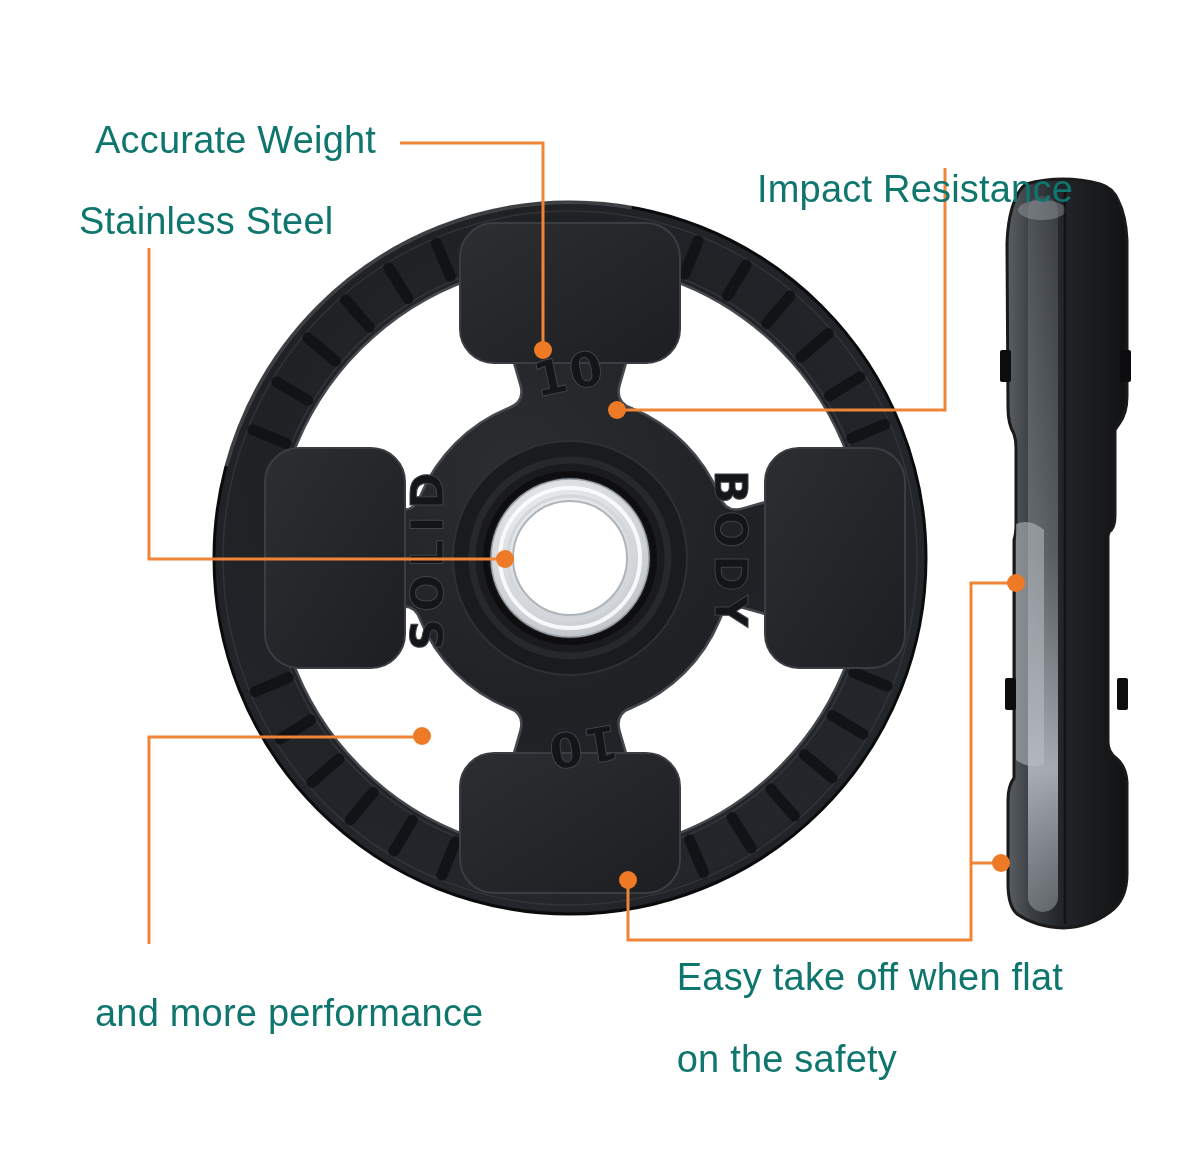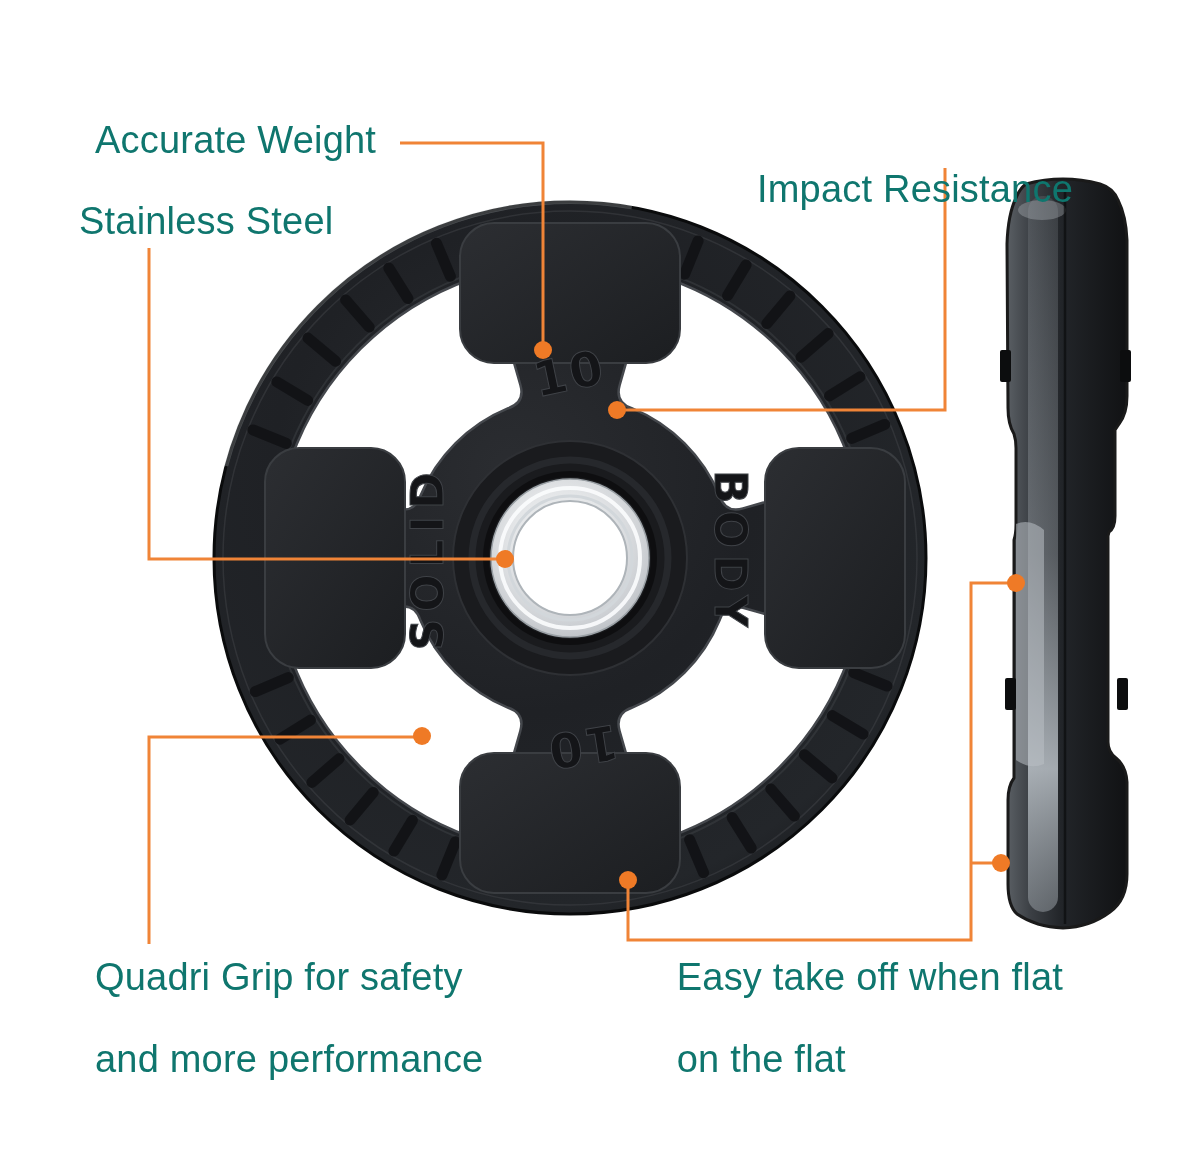--- a/index.html
+++ b/index.html
@@ -178,22 +178,21 @@
 
   <div id="label-stainless-steel" class="label">
     <span>Stainless Steel</span>
   </div>
 
   <div id="label-impact-resistance" class="label">
     <span>Impact Resistance</span>
   </div>
 
   <div id="label-quadri-grip" class="label">
-    <span>Quadri Grip for safety</span>
     <span class="l2">and more performance</span>
   </div>
 
   <div id="label-easy-take-off" class="label">
     <span>Easy take off when flat</span>
-    <span class="l2">on the flat</span>
+    <span class="l2">on the safety</span>
   </div>
 
 </div>
 
 </body></html>

